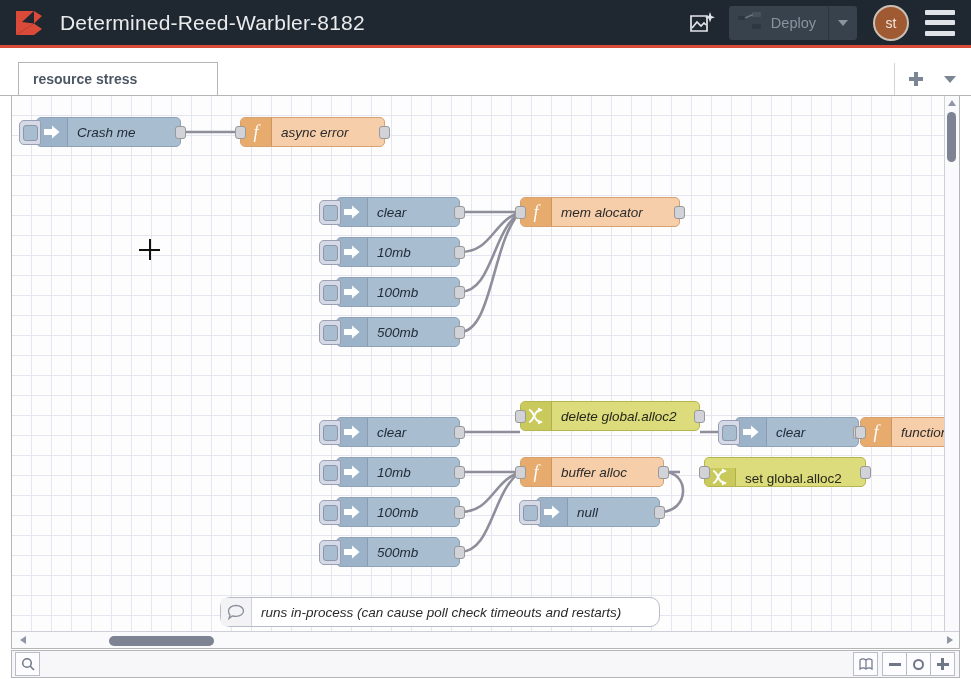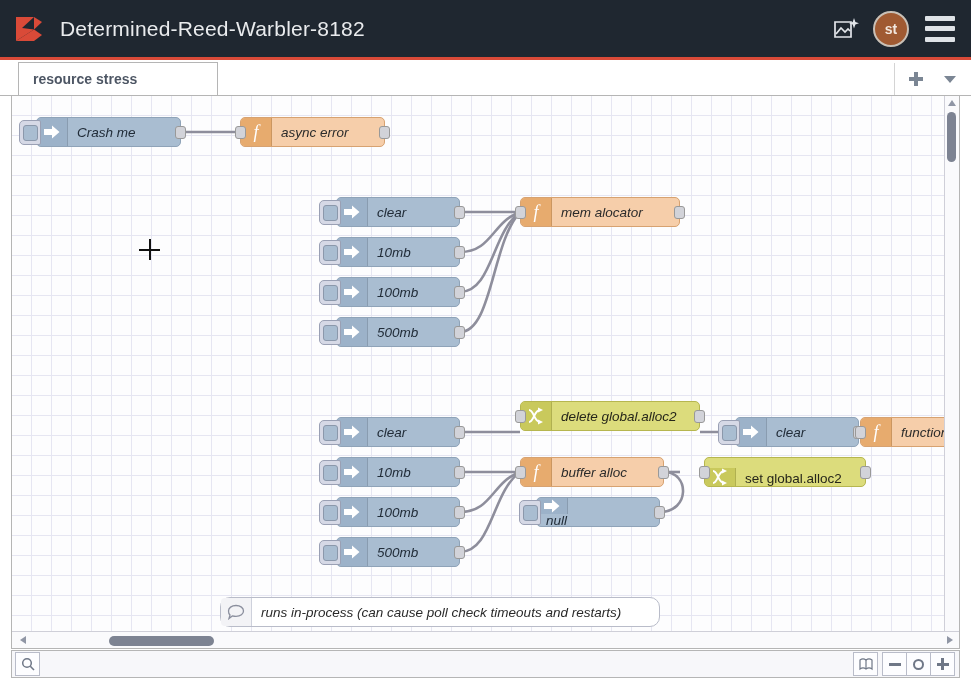--- a/index.html
+++ b/index.html
@@ -12,21 +12,21 @@
 
   #app {
     position: relative;
     width: 971px; height: 679px;
     overflow: hidden;
   }
 
   
   .header {
     position: absolute; top: 0; left: 0;
-    width: 971px; height: 60px;
+    width: 971px; height: 48px;
     background: #1f2730;
     border-bottom: 3px solid #d94a38;
     box-sizing: border-box;
     display: flex; align-items: center;
   }
   .logo {
     margin-left: 14px;
     width: 32px; height: 32px;
     position: relative;
     flex: 0 0 auto;
@@ -84,21 +84,20 @@
     width: 36px; height: 36px;
     border-radius: 50%;
     background: #a05a32;
     border: 2px solid #c9c0b6;
     color: #f2e7de;
     font-size: 14px;
     display: flex; align-items: center; justify-content: center;
     margin-right: 16px;
     flex: 0 0 auto;
     box-sizing: border-box;
-    font-weight: bold;
   }
   .hamburger {
     width: 30px; height: 26px;
     margin-right: 16px;
     display: flex; flex-direction: column; justify-content: space-between;
     flex: 0 0 auto;
   }
   .hamburger i {
     display: block; height: 5px; background: #dfe3e7; border-radius: 1px;
   }
@@ -375,20 +374,36 @@
     <div class="header-spacer"></div>
 
     <div class="hdr-icon-btn">
       <svg width="26" height="24" viewBox="0 0 26 24">
         <path d="M2 5 H18 V20 H2 Z" fill="none" stroke="#e3e6ea" stroke-width="1.7"></path>
         <path d="M3 17 L8 11 L12 15 L15 12 L17 14" fill="none" stroke="#e3e6ea" stroke-width="1.7"></path>
         <path d="M21 1 L22.4 5 L26 6.2 L22.4 7.5 L21 11.5 L19.7 7.5 L16 6.2 L19.7 5 Z" fill="#e3e6ea"></path>
       </svg>
     </div>
 
+    <div class="deploy-group">
+      <div class="deploy-main">
+        <span>
+          <svg width="24" height="18" viewBox="0 0 24 18">
+            <rect x="0" y="4" width="8" height="4" rx="1" fill="#2f3841"></rect>
+            <rect x="14" y="0" width="9" height="5" rx="1" fill="#4a545f"></rect>
+            <rect x="14" y="12" width="9" height="5" rx="1" fill="#2f3841"></rect>
+            <path d="M7 6 L15 2.5" stroke="#6b7682" stroke-width="1.6" fill="none"></path>
+          </svg>
+        </span>
+        <span class="deploy-label">Deploy</span>
+      </div>
+      <div class="deploy-caret">
+        <span class="caret-tri"></span>
+      </div>
+    </div>
 
     <div class="avatar">st</div>
 
     <div class="hamburger">
       <i></i>
         <i></i>
         <i></i>
     </div>
   </div>
 
@@ -569,21 +584,21 @@
           <div class="node func" style="left: 508px; top: 361px; width: 144px;">
             <div class="icon-box">
               <svg width="16" height="20" viewBox="0 0 16 20">
                 <text x="8" y="16" font-family="Liberation Serif, serif" font-style="italic" font-size="18" fill="#ffffff" text-anchor="middle">f</text>
               </svg>
             </div>
             <div class="label">buffer alloc</div>
             <div class="port in"></div>
             <div class="port out"></div>
           </div>
-          <div class="node inject" style="left: 524px; top: 401px; width: 124px; flex-direction: column;">
+          <div class="node inject" style="left: 524px; top: 401px; width: 124px;">
             <div class="inject-btn">
               <i></i>
             </div>
             <div class="icon-box">
               <svg width="18" height="16" viewBox="0 0 18 16">
                 <path d="M1 5 L9 5 L9 1.5 L16.5 8 L9 14.5 L9 11 L1 11 Z" fill="#ffffff"></path>
               </svg>
             </div>
             <div class="label">null</div>
             <div class="port out"></div>

